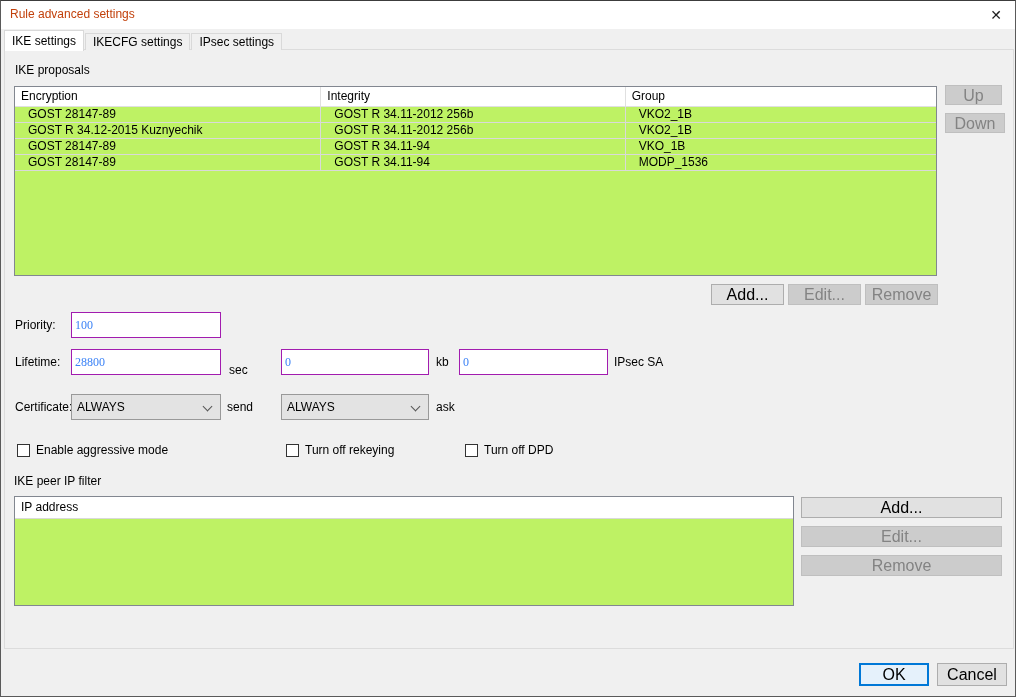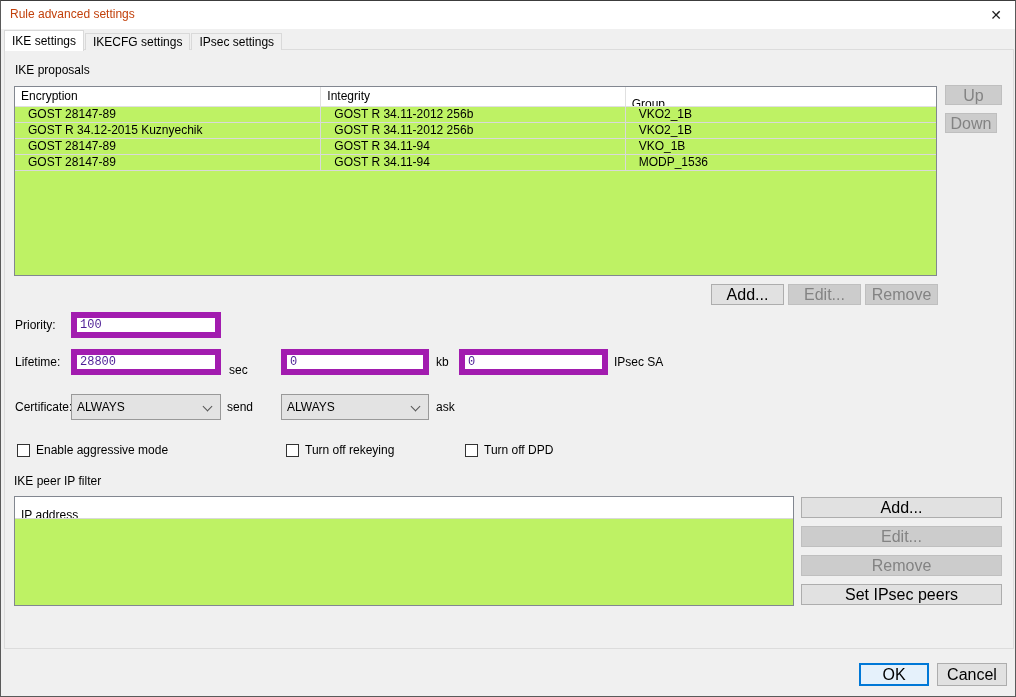--- a/index.html
+++ b/index.html
@@ -24,34 +24,34 @@
   
   .panel { position:absolute; left:3px; top:48px; width:1010px; height:600px;
            background:#f0f0f0; border:1px solid #dcdcdc; }
 
   .lbl { position:absolute; white-space:nowrap; }
 
   
   .listbox { position:absolute; background:#bef264; border:1px solid #828790; }
   .lv-header { display:flex; height:20px; background:#ffffff; border-bottom:1px solid #e0e0e0; }
   .lv-hcell { line-height:19px; padding-left:6px; border-right:1px solid #e0e0e0; overflow:hidden; white-space:nowrap; }
-  .lv-hcell:last-child { border-right:none;margin-top:8px; }
+  .lv-hcell:last-child { border-right:none; }
   .lv-row { display:flex; height:16px; border-bottom:1px solid #d9d9d9; }
   .lv-cell { line-height:15px; padding-left:13px; border-right:1px solid #d9d9d9; overflow:hidden; white-space:nowrap; }
   .lv-cell:last-child { border-right:none; }
 
   
   .btn { position:absolute; background:#e1e1e1; border:1px solid #adadad; text-align:center;
          font-family:"Liberation Sans", sans-serif; font-size:16px; color:#000; line-height:19px; cursor:default; }
   .btn.disabled { background:#cccccc; border-color:#bfbfbf; color:#838383; }
   .btn.default-focus { background:#e5f1fb; border:1px solid #0078d7; box-shadow:inset 0 0 0 1px #0078d7; }
 
   
-  .tbox { position:absolute; height:26px; background:#ffffff; border:6px solid #a21caf;
-          font-family:Liberation Mono, monospace; font-size:12px; color:#4c1d95; padding:0 3px; }
+  .tbox { position:absolute; height:26px; background:#ffffff; border:1px solid #a21caf;
+          font-family:Liberation Serif, serif; font-size:12px; color:#3b82f6; padding:0 3px; }
   .combo { position:absolute; height:26px; background:#e3e3e3; border:1px solid #999999; }
   .combo .val { position:absolute; left:5px; top:5px; white-space:nowrap; }
   .combo .chev { position:absolute; right:9px; top:8px; width:7px; height:7px;
                  border-right:1px solid #565656; border-bottom:1px solid #565656; transform:rotate(45deg); }
 
   
   .cbox { position:absolute; display:flex; align-items:center; }
   .cbox .box { width:13px; height:13px; background:#ffffff; border:1px solid #333333; margin-right:6px; flex:none; }
   .cbox .cb-label { white-space:nowrap; }
 
@@ -100,21 +100,21 @@
       <div class="lv-cell" style="width:311px;">VKO_1B</div>
     </div>
     <div class="lv-row">
       <div class="lv-cell" style="width:307px;">GOST 28147-89</div>
       <div class="lv-cell" style="width:305px;">GOST R 34.11-94</div>
       <div class="lv-cell" style="width:311px;">MODP_1536</div>
     </div>
   </div>
 
   <div class="btn disabled" style="left:944px; top:84px;  width:57px; height:20px;">Up</div>
-  <div class="btn disabled" style="left:944px; top:112px; width:52px; height:20px;">Down</div>
+  <div class="btn disabled" style="left:944px; top:112px; width:60px; height:20px;">Down</div>
 
   <div class="btn" style="left:710px; top:283px; width:73px; height:21px;">Add...</div>
   <div class="btn disabled" style="left:787px; top:283px; width:73px; height:21px;">Edit...</div>
   <div class="btn disabled" style="left:864px; top:283px; width:73px; height:21px;">Remove</div>
 
   <div class="lbl" style="left:14px; top:317px;">Priority:</div>
   <input class="tbox" style="left: 70px; top: 311px; width: 150px;" value="100">
 
   <div class="lbl" style="left:14px; top:354px;">Lifetime:</div>
   <input class="tbox" style="left: 70px; top: 348px; width: 150px;" value="28800">
@@ -153,20 +153,19 @@
 
   <div class="listbox" style="left:13px; top:495px; width:780px; height:110px;">
     <div class="lv-header" style="height:22px; border-bottom:1px solid #d9d9d9;">
       <div class="lv-hcell" style="width:778px; line-height:21px;">IP address</div>
     </div>
   </div>
 
   <div class="btn" style="left:800px; top:496px; width:201px; height:21px;">Add...</div>
   <div class="btn disabled" style="left:800px; top:525px; width:201px; height:21px;">Edit...</div>
   <div class="btn disabled" style="left:800px; top:554px; width:201px; height:21px;">Remove</div>
-  <div class="btn" style="left:800px; top:583px; width:201px; height:21px;">Set IPsec peers</div>
 
   <div class="footer">
     <div class="btn default-focus" style="left:858px; top:14px; width:70px; height:23px; line-height:21px;">OK</div>
     <div class="btn" style="left:936px; top:14px; width:70px; height:23px; line-height:21px;">Cancel</div>
   </div>
 
 </div>
 
 </body></html>

